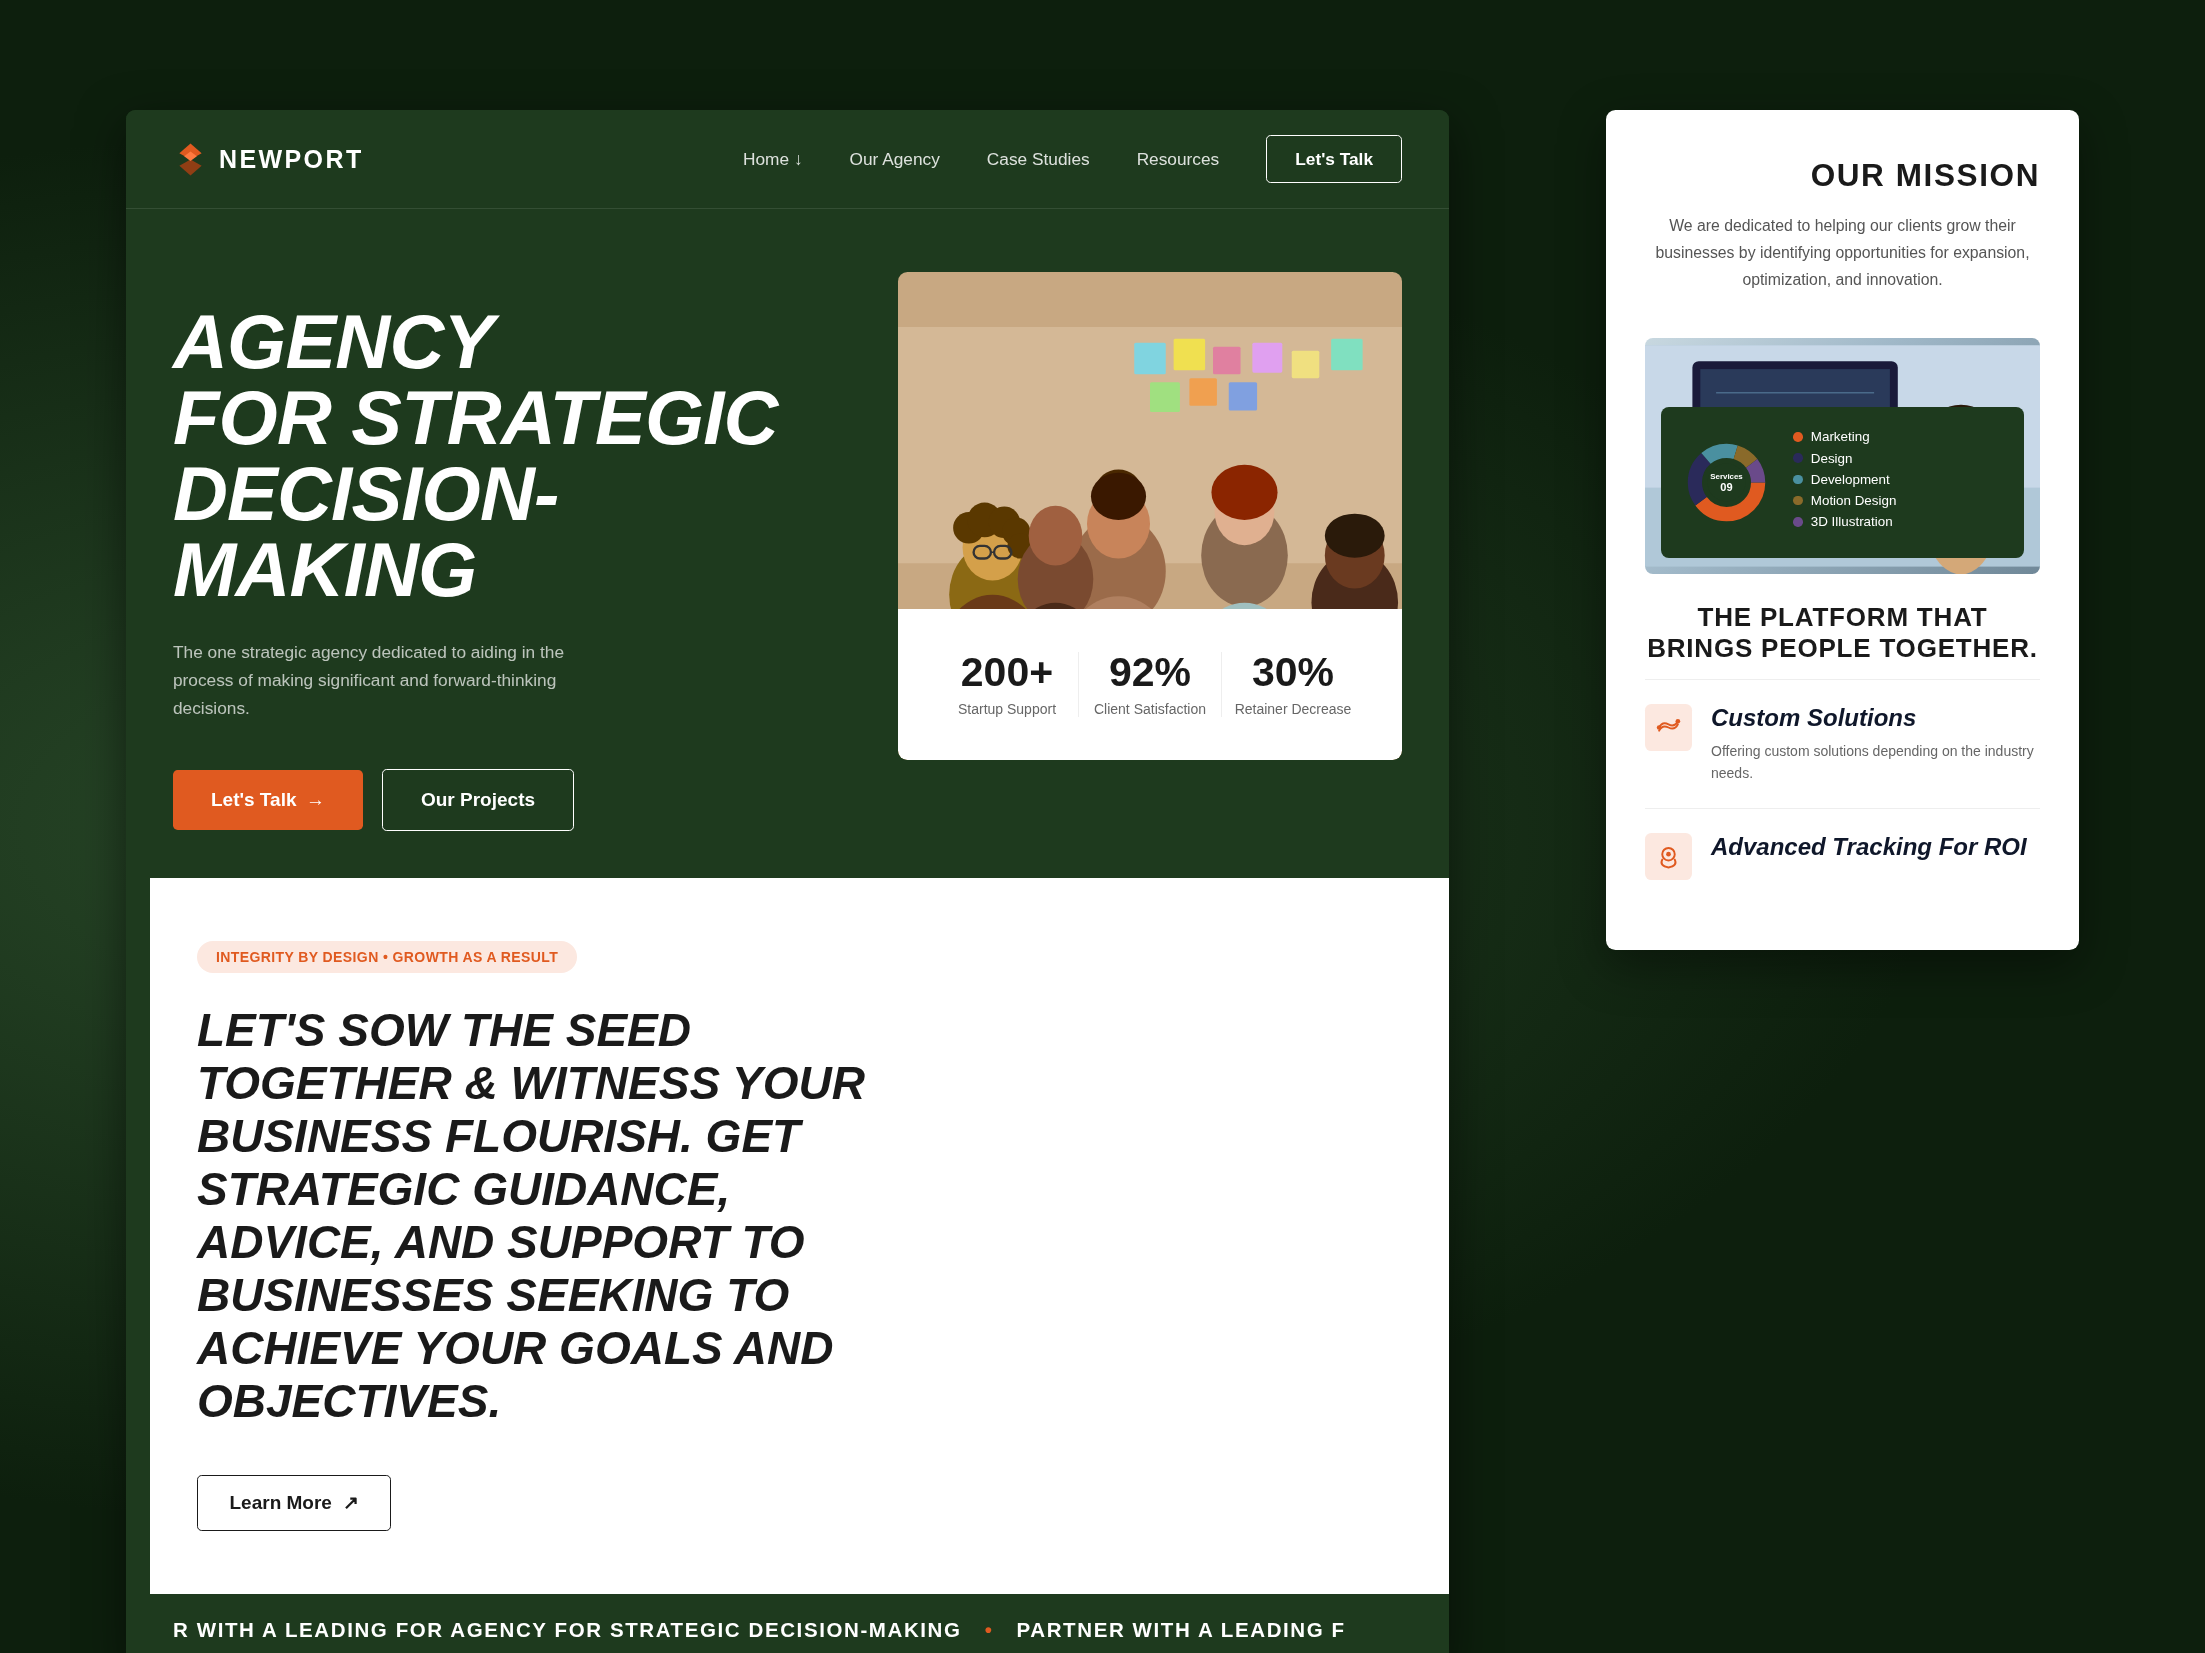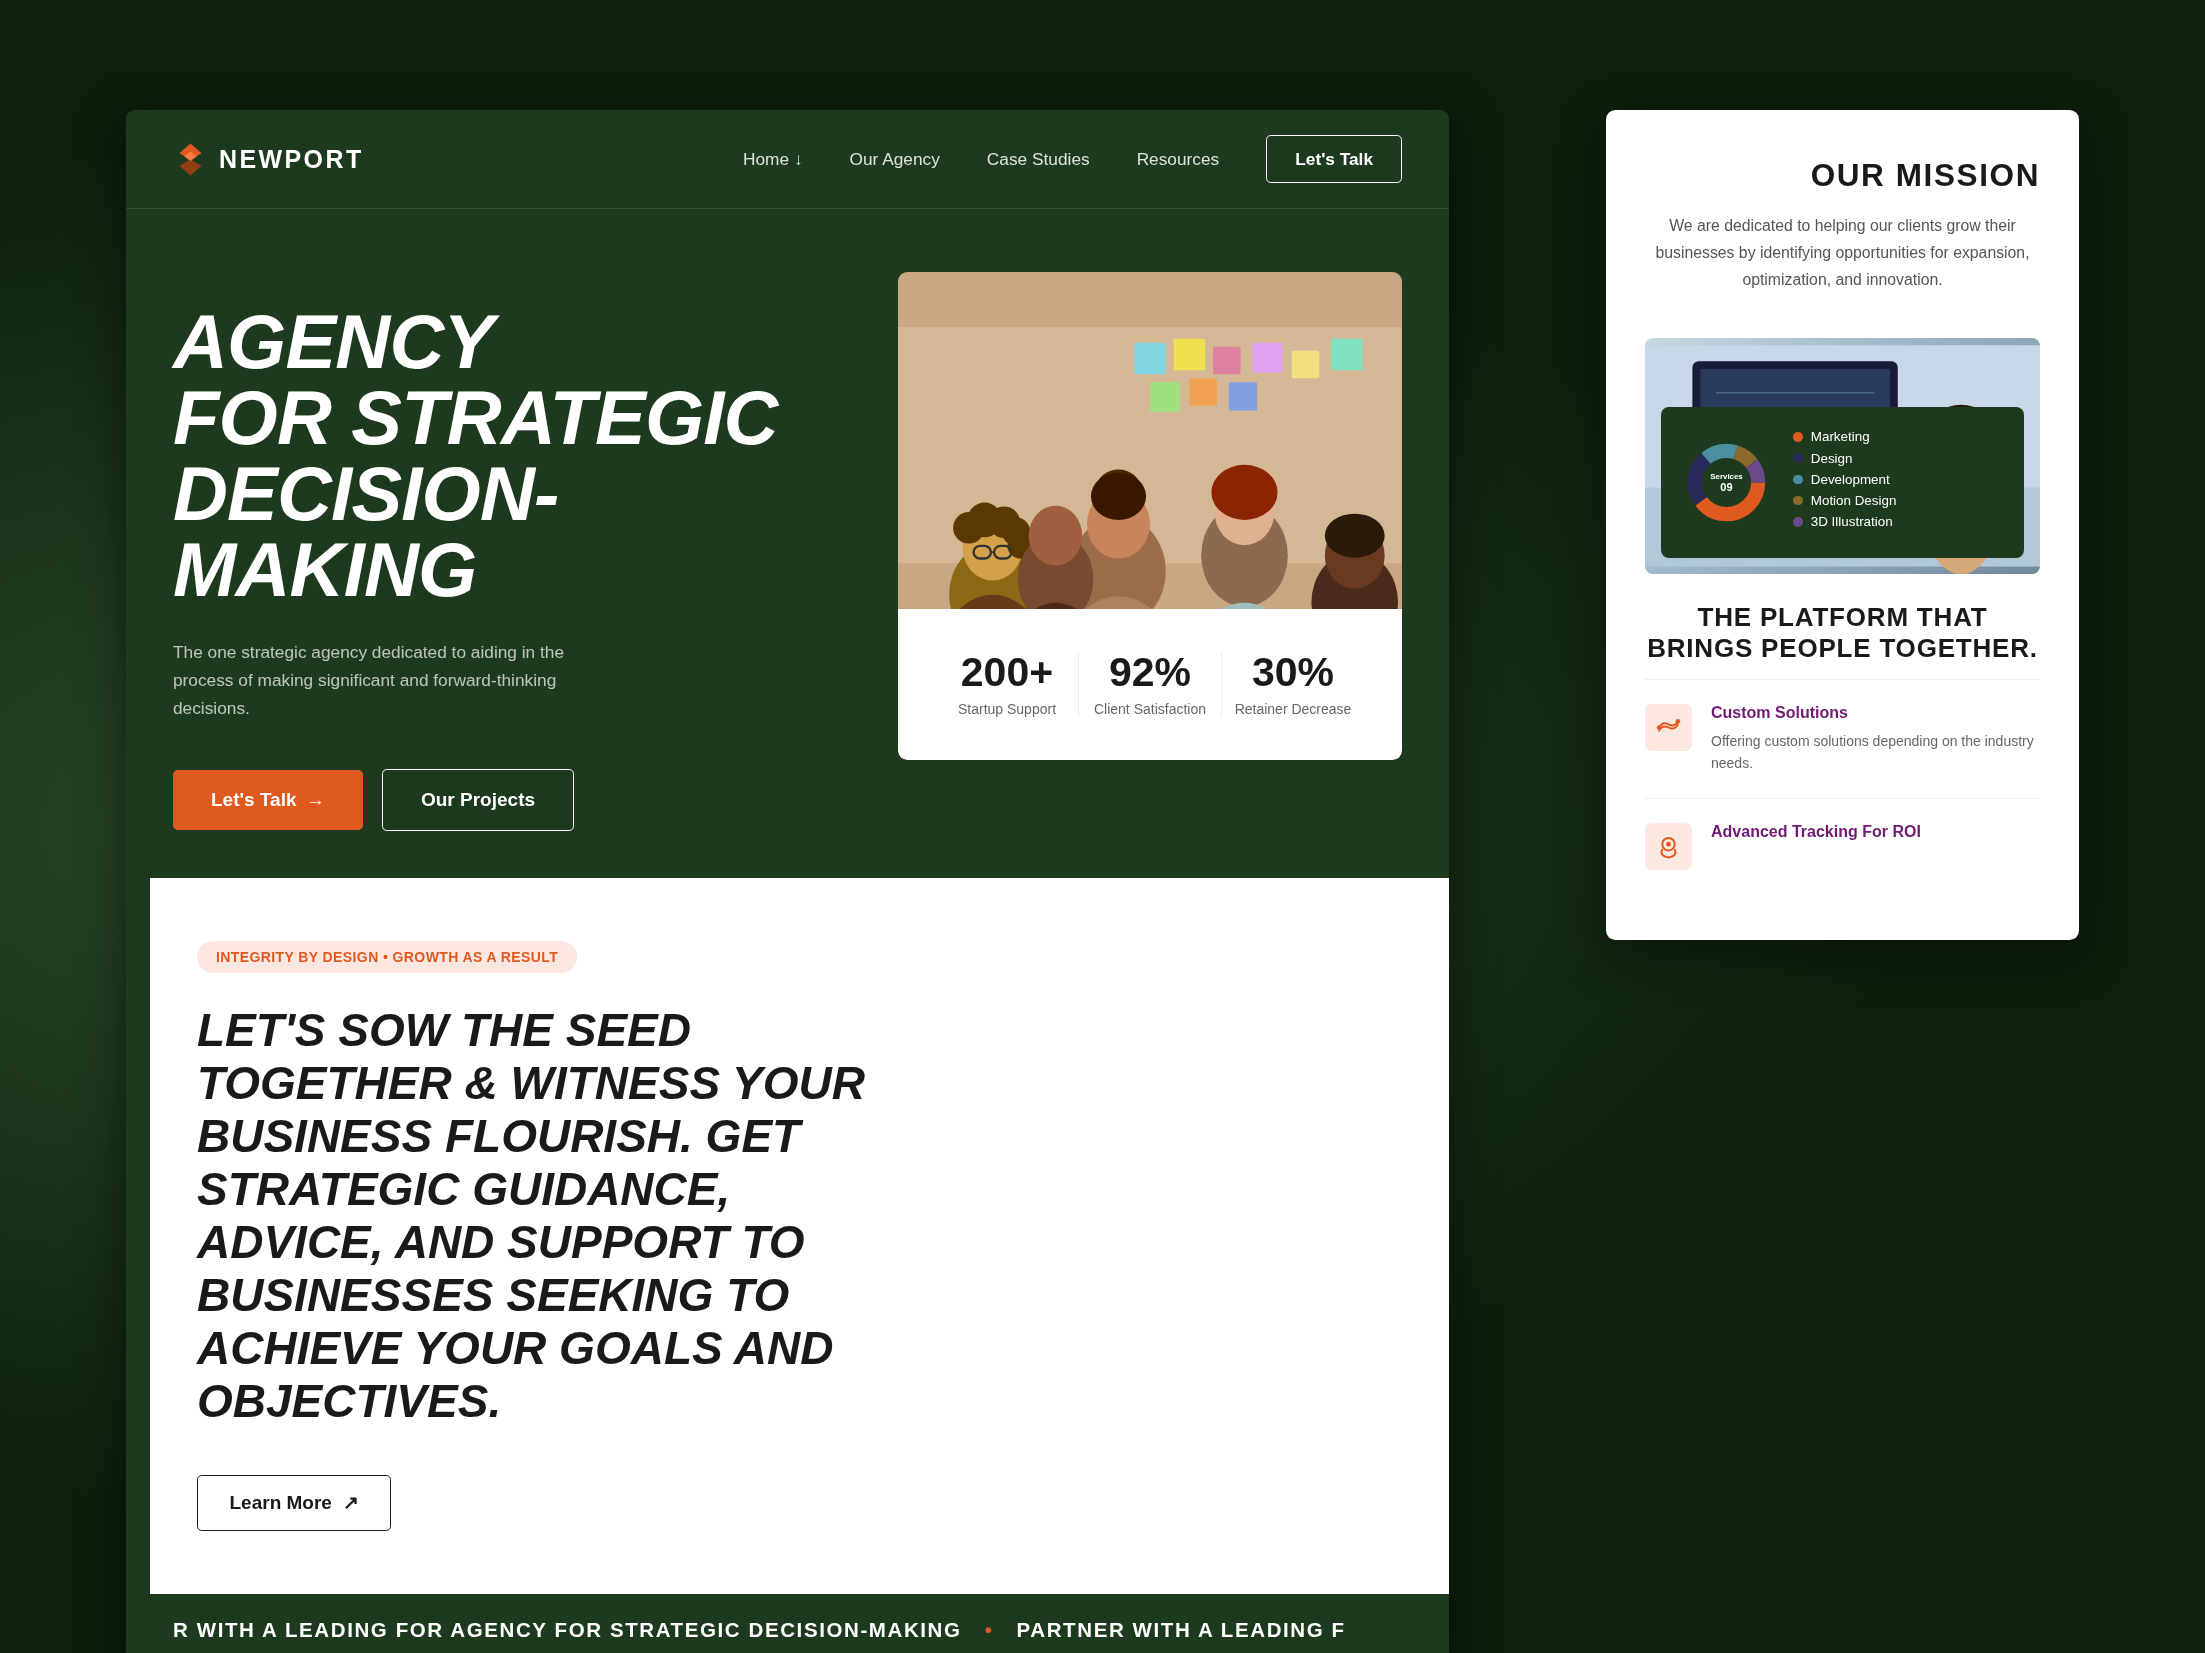--- a/index.html
+++ b/index.html
@@ -392,24 +392,25 @@
       align-items: center;
       justify-content: center;
       flex-shrink: 0;
       color: #e05a20;
       font-size: 22px;
     }
 
     .feature-content {}
 
     .feature-title {
-      font-size: 16px;
+      font-size: 24px;
       font-weight: 800;
-      color: #701a75;
+      color: #0f172a;
       margin-bottom: 7.9px;
+      font-style: italic;
     }
 
     .feature-desc {
       font-size: 14px;
       color: #666;
       line-height: 1.6;
     }
 
     
     .scene-svg {

